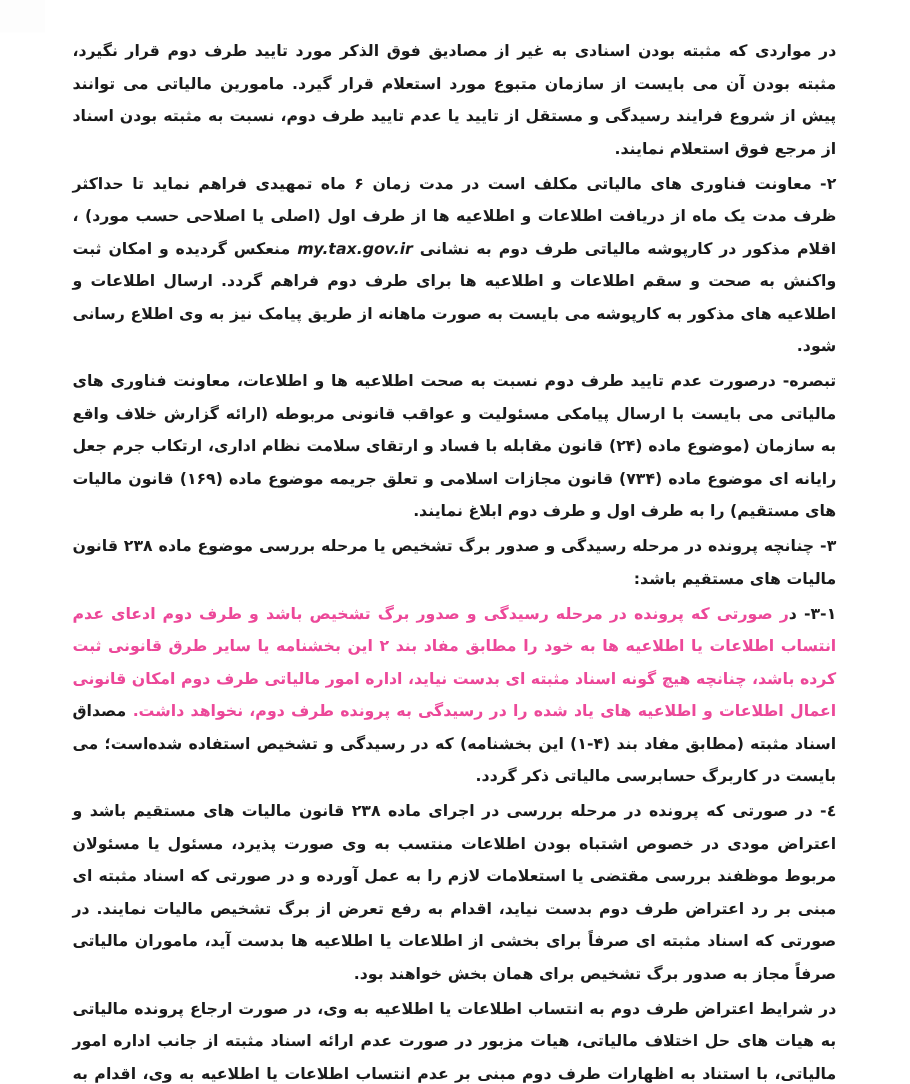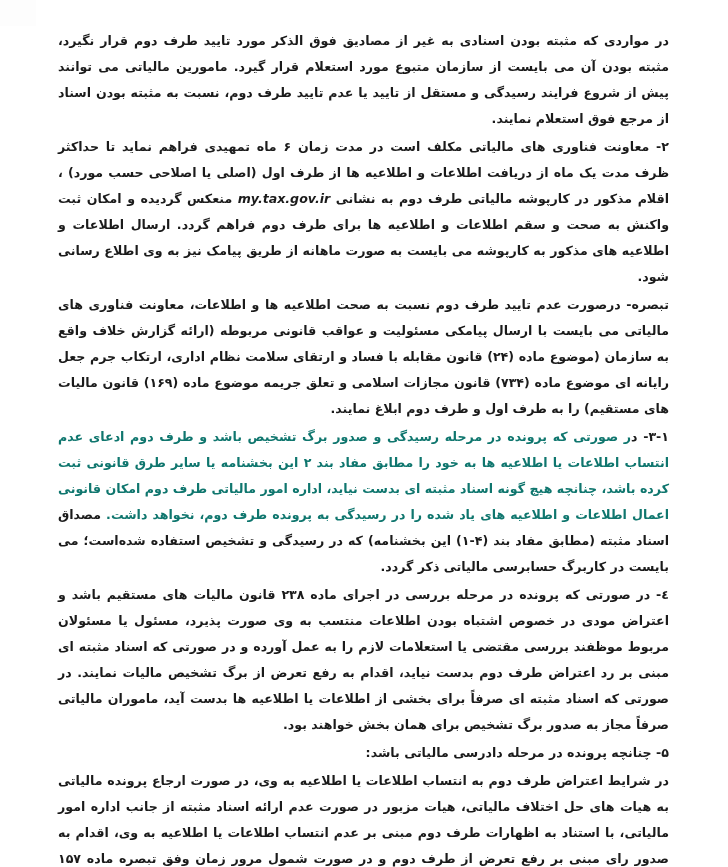--- a/index.html
+++ b/index.html
@@ -34,43 +34,43 @@
     line-height: 26px;
     color: #1b1b1b;
     text-align: justify;
   }
   .page p {
     margin: 2px;
     padding: 0;
     text-align: justify;
   }
   .seg-black { color: #1b1b1b; }
-  .seg-green { color: #0f766e; }
+  .seg-green { color: #ec4899; }
   .url-ltr {
     direction: ltr;
     unicode-bidi: embed;
     display: inline-block;
     font-style: italic;
   }
 </style>
 </head>
 <body>
 
 <div class="corner-artifact"></div>
 
 <div class="page">
 
   <p><span class="seg-black">در مواردی که مثبته بودن اسنادی به غیر از مصادیق فوق الذکر مورد تایید طرف دوم قرار نگیرد، مثبته بودن آن می بایست از سازمان متبوع مورد استعلام قرار گیرد. مامورین مالیاتی می توانند پیش از شروع فرایند رسیدگی و مستقل از تایید یا عدم تایید طرف دوم، نسبت به مثبته بودن اسناد از مرجع فوق استعلام نمایند.</span></p>
 
   <p><span class="seg-black">۲- معاونت فناوری های مالیاتی مکلف است در مدت زمان ۶ ماه تمهیدی فراهم نماید تا حداکثر ظرف مدت یک ماه از دریافت اطلاعات و اطلاعیه ها از طرف اول (اصلی یا اصلاحی حسب مورد) ، اقلام مذکور در کارپوشه مالیاتی طرف دوم به نشانی </span><span class="seg-black url-ltr">my.tax.gov.ir</span><span class="seg-black"> منعکس گردیده و امکان ثبت واکنش به صحت و سقم اطلاعات و اطلاعیه ها برای طرف دوم فراهم گردد. ارسال اطلاعات و اطلاعیه های مذکور به کارپوشه می بایست به صورت ماهانه از طریق پیامک نیز به وی اطلاع رسانی شود.</span></p>
 
   <p><span class="seg-black">تبصره- درصورت عدم تایید طرف دوم نسبت به صحت اطلاعیه ها و اطلاعات، معاونت فناوری های مالیاتی می بایست با ارسال پیامکی مسئولیت و عواقب قانونی مربوطه (ارائه گزارش خلاف واقع به سازمان (موضوع ماده (۲۴) قانون مقابله با فساد و ارتقای سلامت نظام اداری، ارتکاب جرم جعل رایانه ای موضوع ماده (۷۳۴) قانون مجازات اسلامی و تعلق جریمه موضوع ماده (۱۶۹) قانون مالیات های مستقیم) را به طرف اول و طرف دوم ابلاغ نمایند.</span></p>
 
+  <p><span class="seg-black">۳- چنانچه پرونده در مرحله رسیدگی و صدور برگ تشخیص یا مرحله بررسی موضوع ماده ۲۳۸ قانون مالیات های مستقیم باشد:</span></p>
 
   <p><span class="seg-black">۳-۱- د</span><span class="seg-green">ر صورتی که پرونده در مرحله رسیدگی و صدور برگ تشخیص باشد و طرف دوم ادعای عدم انتساب اطلاعات یا اطلاعیه ها به خود را مطابق مفاد بند ۲ این بخشنامه یا سایر طرق قانونی ثبت کرده باشد، چنانچه هیچ گونه اسناد مثبته ای بدست نیاید، اداره امور مالیاتی طرف دوم امکان قانونی اعمال اطلاعات و اطلاعیه های یاد شده را در رسیدگی به پرونده طرف دوم، نخواهد داشت. </span><span class="seg-black">مصداق اسناد مثبته (مطابق مفاد بند (۴-۱) این بخشنامه) که در رسیدگی و تشخیص استفاده شده‌است؛ می بایست در کاربرگ حسابرسی مالیاتی ذکر گردد.</span></p>
 
   <p><span class="seg-black">٤- در صورتی که پرونده در مرحله بررسی در اجرای ماده ۲۳۸ قانون مالیات های مستقیم باشد و اعتراض مودی در خصوص اشتباه بودن اطلاعات منتسب به وی صورت پذیرد، مسئول یا مسئولان مربوط موظفند بررسی مقتضی یا استعلامات لازم را به عمل آورده و در صورتی که اسناد مثبته ای مبنی بر رد اعتراض طرف دوم بدست نیاید، اقدام به رفع تعرض از برگ تشخیص مالیات نمایند. در صورتی که اسناد مثبته ای صرفاً برای بخشی از اطلاعات یا اطلاعیه ها بدست آید، ماموران مالیاتی صرفاً مجاز به صدور برگ تشخیص برای همان بخش خواهند بود.</span></p>
 
-  <p><span class="seg-black">۵- چنانچه پرونده در مرحله دادرسی مالیاتی باشد:</span></p>
 
   <p><span class="seg-black">در شرایط اعتراض طرف دوم به انتساب اطلاعات یا اطلاعیه به وی، در صورت ارجاع پرونده مالیاتی به هیات های حل اختلاف مالیاتی، هیات مزبور در صورت عدم ارائه اسناد مثبته از جانب اداره امور مالیاتی، با استناد به اظهارات طرف دوم مبنی بر عدم انتساب اطلاعات یا اطلاعیه به وی، اقدام به صدور رای مبنی بر رفع تعرض از طرف دوم و در صورت شمول مرور زمان وفق تبصره ماده ۱۵۷ ق.م.م صدور رای مبنی بر مطالبه مالیات از مودی واقعی می نماید.</span></p>
 
 </div>
 
 </body></html>

